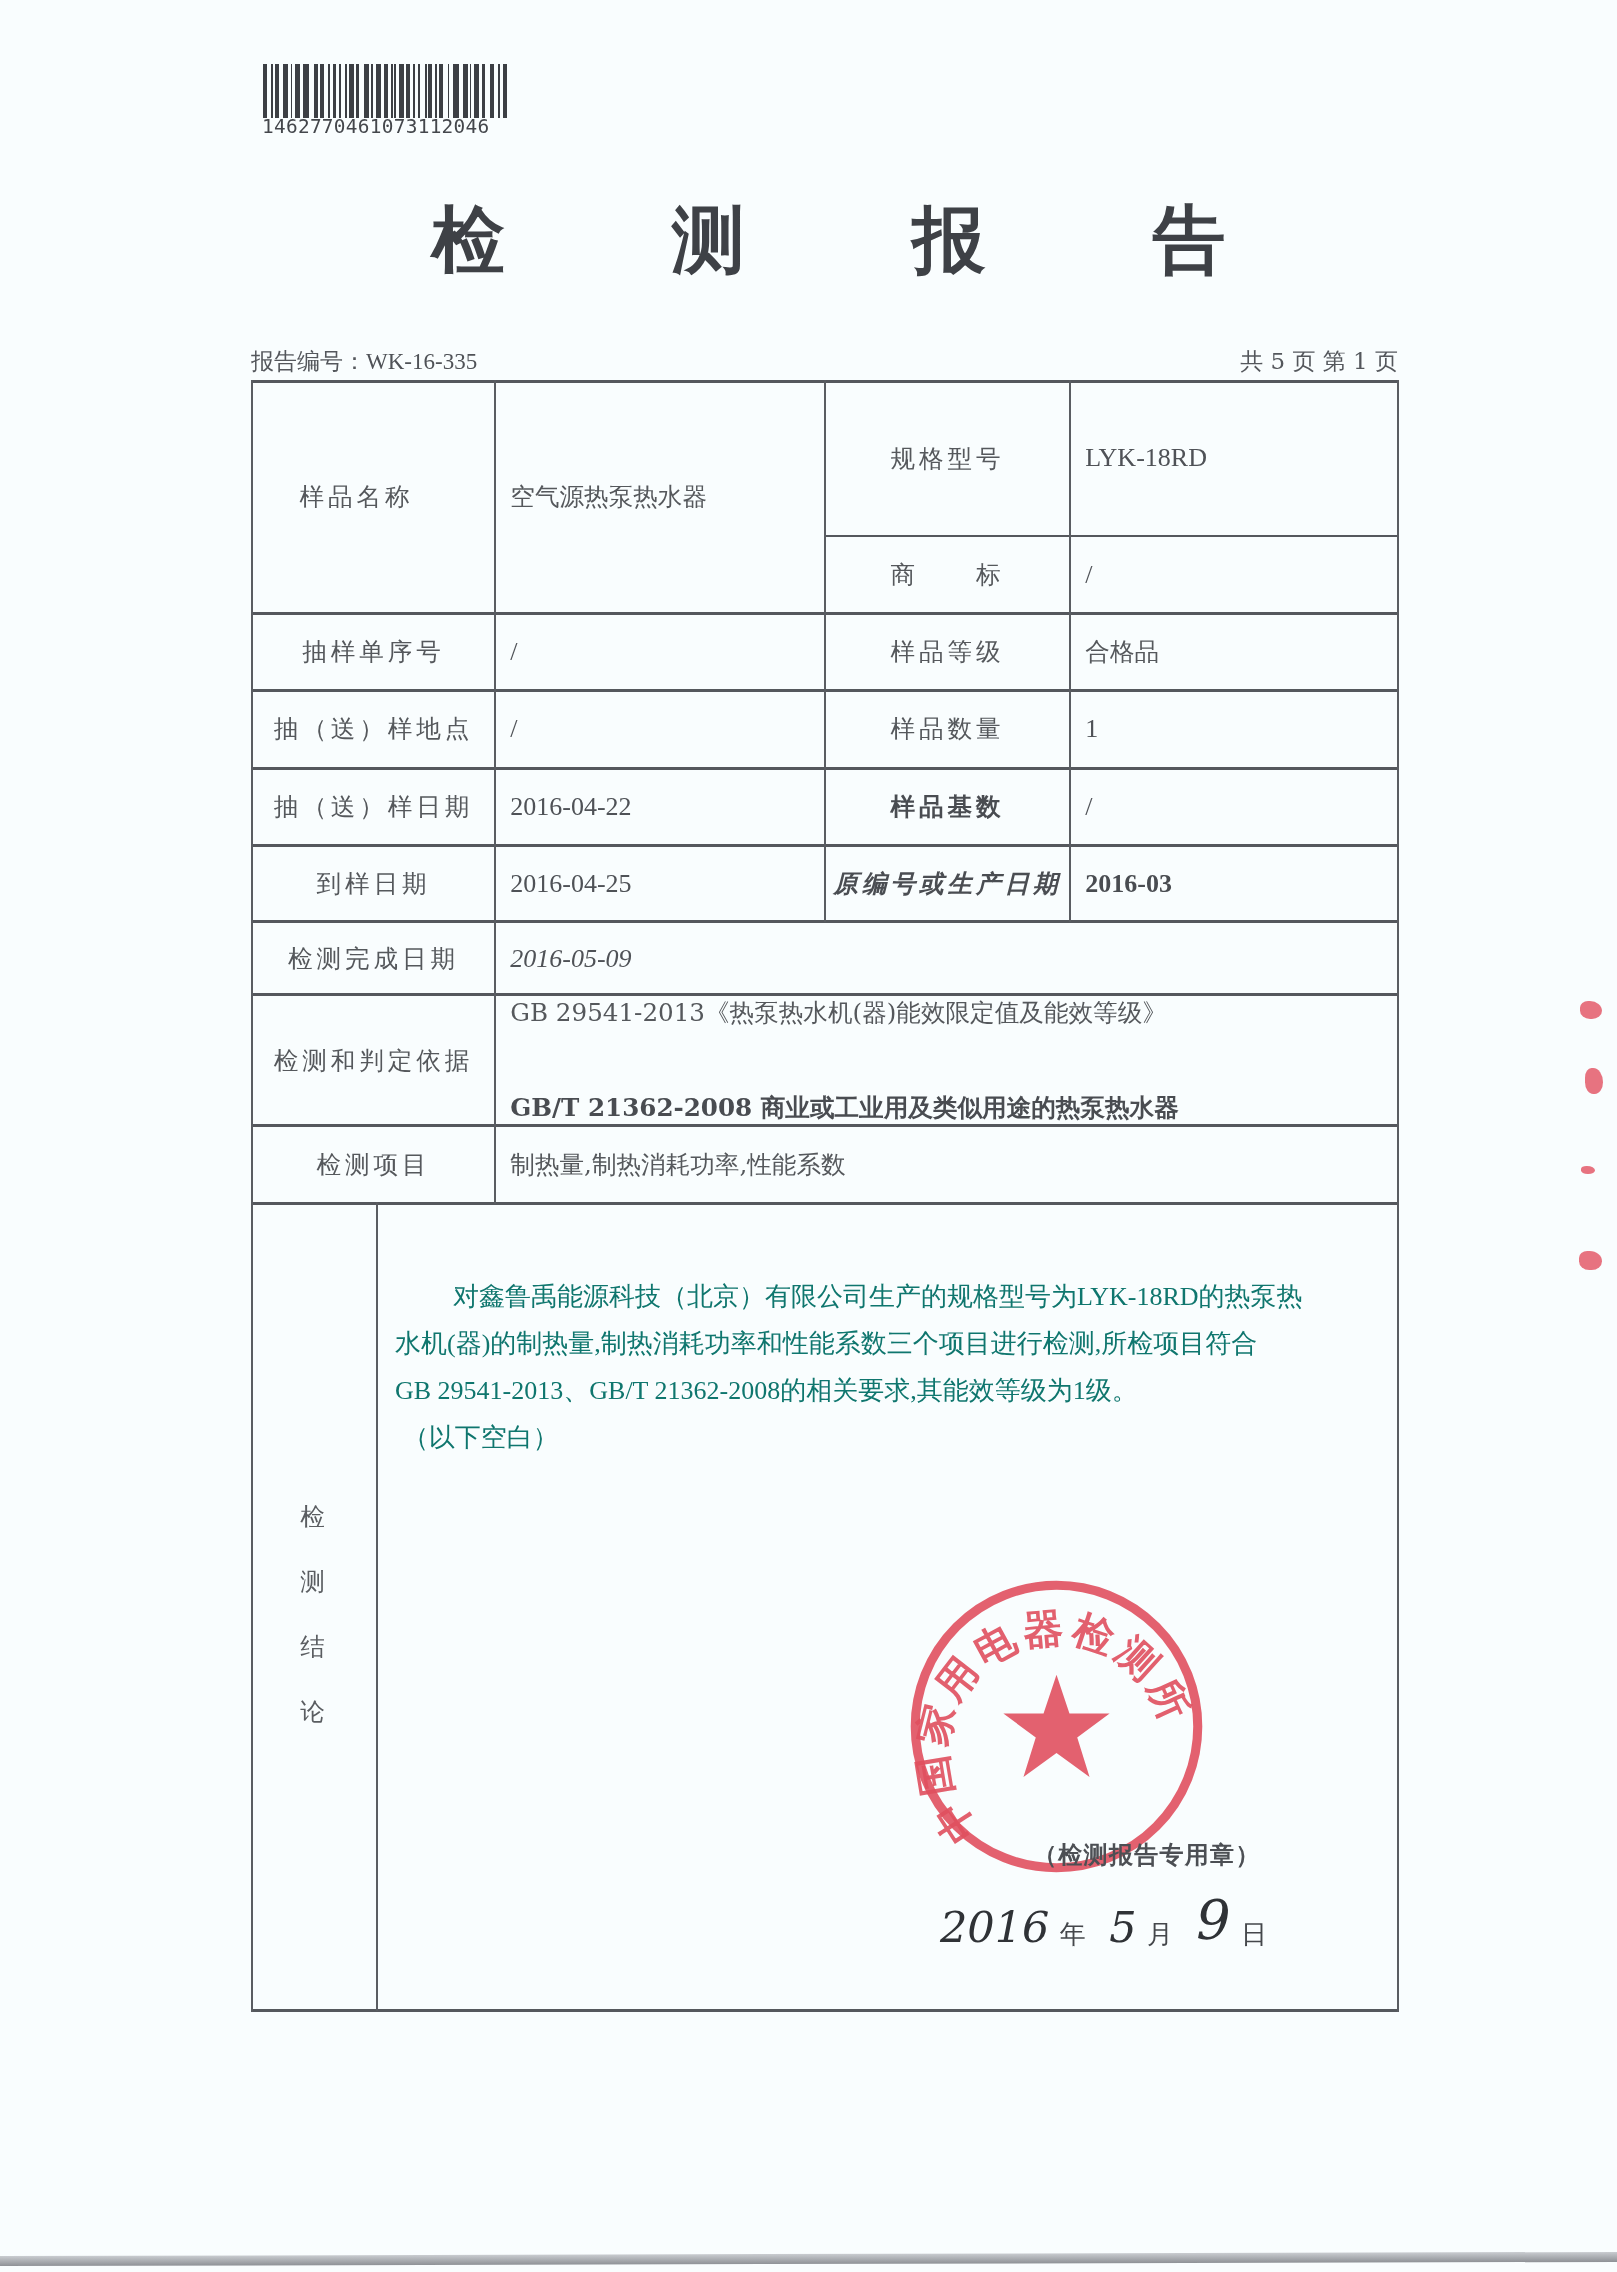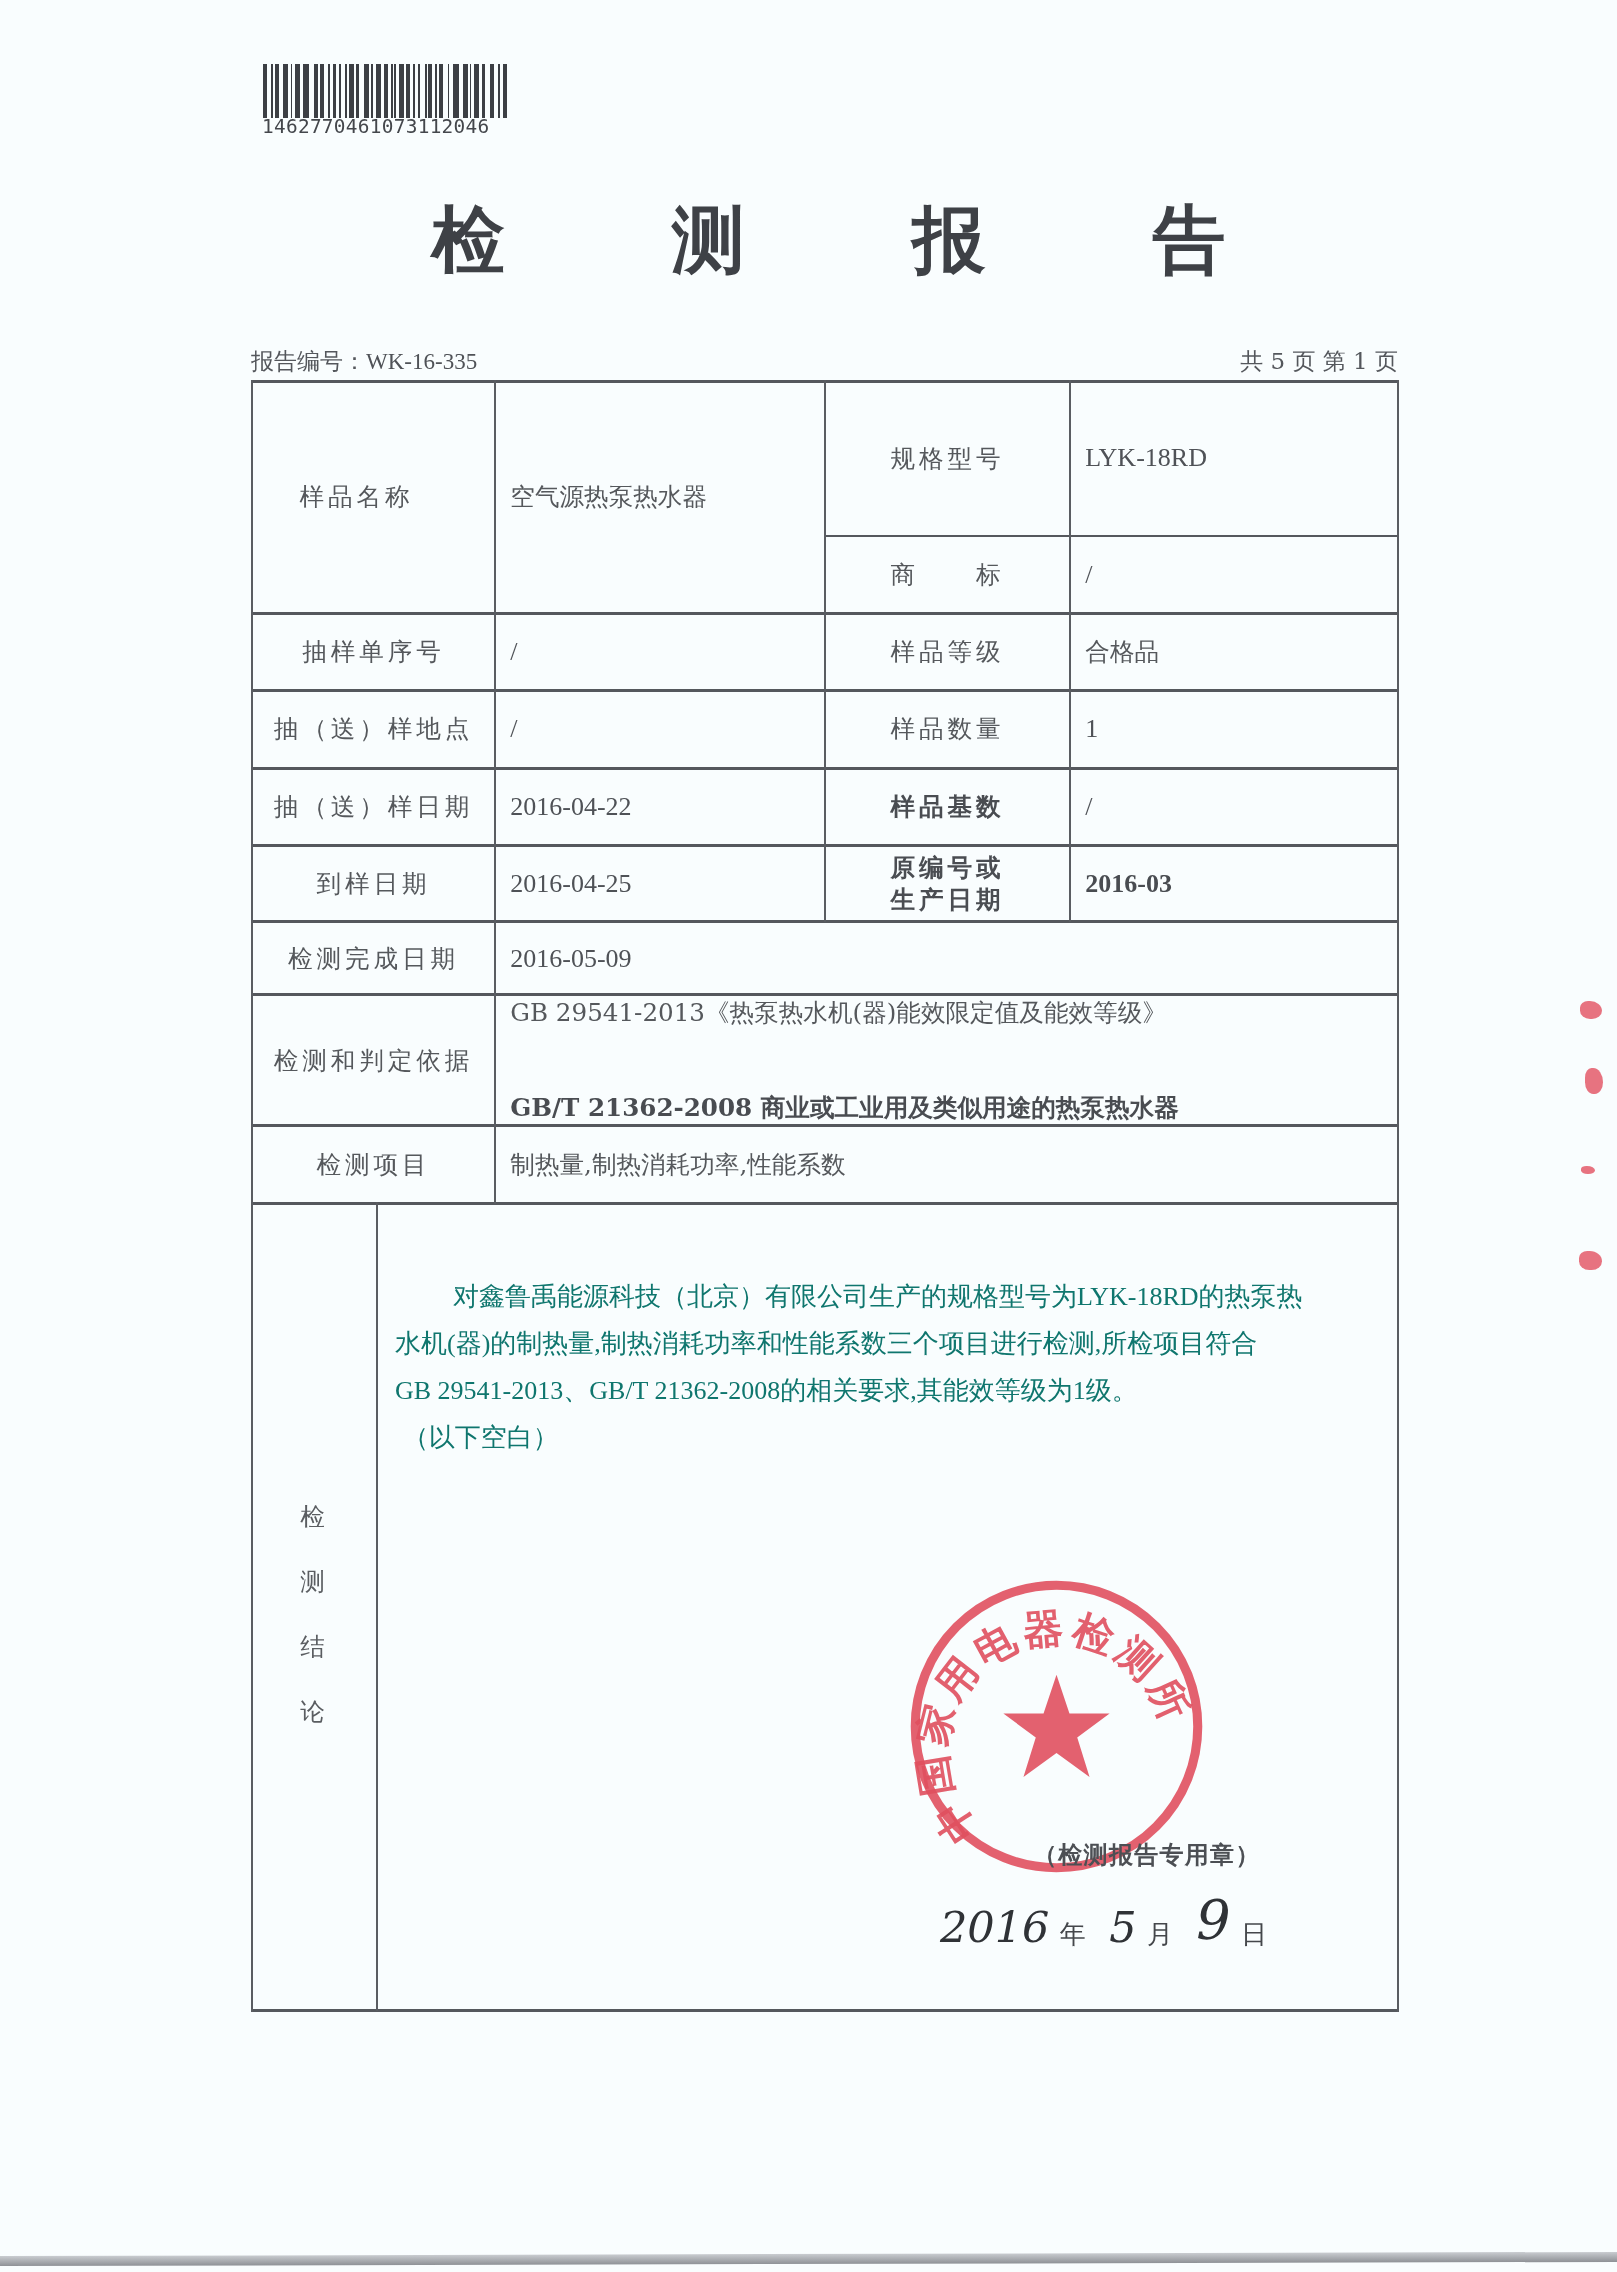--- a/index.html
+++ b/index.html
@@ -17,21 +17,21 @@
   #doc-title { left: 0; width: 1617px; top: 192px; text-align: center; font-size: 73px; font-weight: bold; color: #3e4146; letter-spacing: 71px; text-indent: 71px; font-family: "DejaVu Serif", serif; padding-left: 20px; }
   #report-no { left: 251px; top: 346px; font-size: 23px; color: #54575c; }
   #page-info { right: 219px; top: 346px; font-size: 23px; color: #54575c; }
   
   .hl { position: absolute; height: 2.6px; background: #55585d; }
   .vl { position: absolute; width: 1.9px; background: #5a5d62; }
   .cell { position: absolute; display: flex; align-items: center; font-size: 24.6px; color: #55585c; }
   .lbl { justify-content: center; letter-spacing: 3.9px; }
   .val { justify-content: flex-start; padding-left: 14.3px; }
   .num { font-family: "Liberation Serif", "DejaVu Serif", serif; font-size: 26px; color: #4f5257; }
-  .two-line { flex-direction: column; line-height: 32px; font-weight: bold; color: #4a4d52; }
+  .two-line { flex-direction: row; line-height: 32px; font-weight: bold; color: #4a4d52; font-style: italic; }
   .bold { font-weight: bold; color: #494c51; }
   #conclusion-label { left: 251px; width: 123px; top: 1484px; text-align: center; font-size: 24.6px; line-height: 65px; color: #5a5d61; }
   #conclusion-text { left: 395px; width: 985px; top: 1273px; font-size: 26px; line-height: 47px; color: #0f766e; font-family: Liberation Serif, serif; }
   #conclusion-text p { margin: 0; }
   #c-line1 { text-indent: 58px; }
   #blank-note { margin-top: 0; padding-left: 7.8px; }
   
   #stamp { left: 901px; top: 1571px; width: 311px; height: 311px; }
   #stamp-caption { left: 1033px; top: 1839px; font-size: 24px; color: #4c4f54; letter-spacing: 1.3px; font-weight: bold; }
   #sign-date { left: 940px; top: 1889px; font-size: 26px; color: #3d4045; display: flex; align-items: flex-end; gap: 10.4px; }
@@ -138,21 +138,21 @@
 
   <div class="cell lbl" style="left:253px;width:241px;top:847px;height:73px;">到样日期</div>
   <div class="cell val num" style="left:496px;width:314px;top:847px;height:73px;">2016-04-25</div>
   <div class="cell lbl two-line" style="left:826px;width:243px;top:847px;height:73px;">
     <span>原编号或</span>
     <span>生产日期</span>
   </div>
   <div class="cell val num bold" style="left:1071px;width:311px;top:847px;height:73px;">2016-03</div>
 
   <div class="cell lbl" style="left:253px;width:241px;top:923px;height:71px;font-family:Liberation Mono, monospace;">检测完成日期</div>
-  <div class="cell val num" style="left:496px;width:894px;top:923px;height:71px;">2016-05-09</div>
+  <div class="cell val num" style="left:496px;width:894px;top:923px;height:71px;font-style:italic;">2016-05-09</div>
 
   <div class="cell lbl" style="left:253px;width:241px;top:996px;height:128px;">检测和判定依据</div>
   <div class="cell val" style="left:496px;width:894px;top:996px;height:128px;flex-direction:column;align-items:flex-start;justify-content:space-between;gap:23px;">
     <span>GB 29541-2013《热泵热水机(器)能效限定值及能效等级》</span>
     <span class="bold">GB/T 21362-2008 商业或工业用及类似用途的热泵热水器</span>
   </div>
 
   <div class="cell lbl" style="left:253px;width:241px;top:1127px;height:75px;">检测项目</div>
   <div class="cell val" style="left:496px;width:894px;top:1127px;height:75px;">制热量,制热消耗功率,性能系数</div>
 </div>

